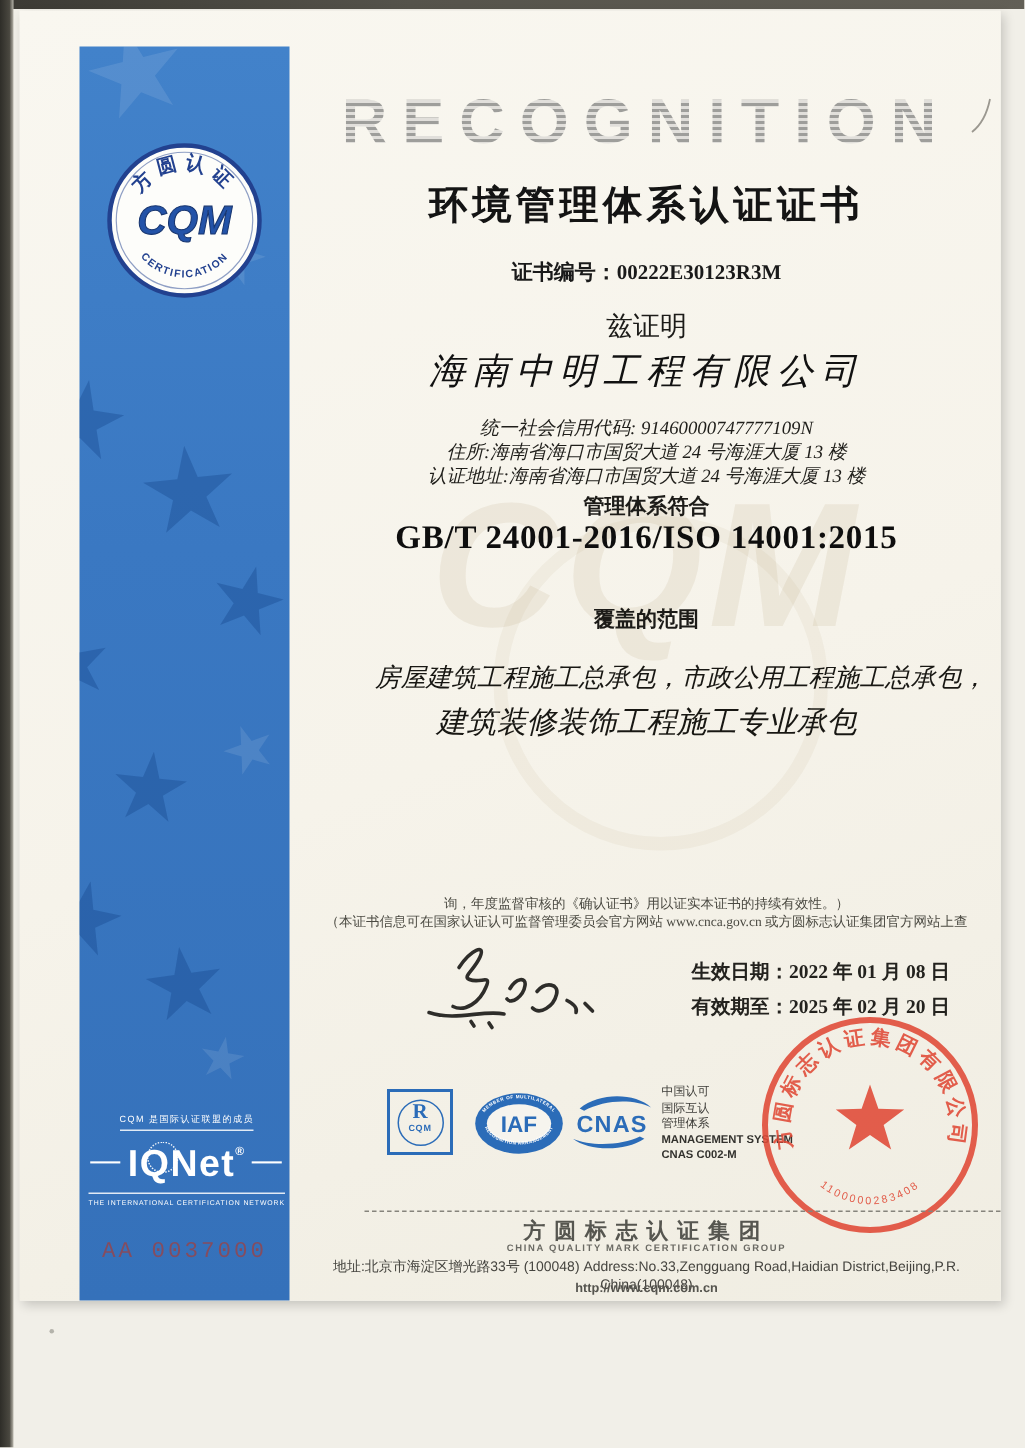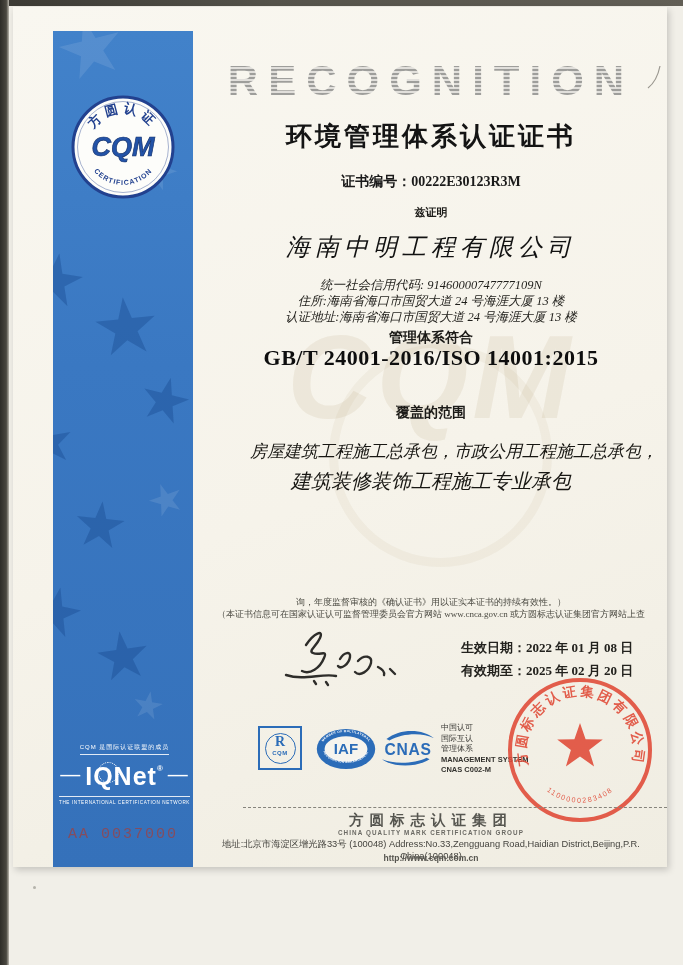--- a/index.html
+++ b/index.html
@@ -48,21 +48,21 @@
   .cblock{position:absolute;left:180px;width:476px;text-align:center;color:#1c1b18;}
   .wm-cert{
     top:50px;font-family:"Liberation Sans","DejaVu Sans",sans-serif;font-weight:bold;
     font-size:42px;letter-spacing:10px;white-space:nowrap;
     background:repeating-linear-gradient(180deg,#8f8f8d 0px,#8f8f8d 2px,#dddcd8 2px,#dddcd8 4px);
     -webkit-background-clip:text;background-clip:text;color:transparent;-webkit-text-fill-color:transparent;
     opacity:.85;
   }
   .title{top:112px;font-family:"Liberation Sans","DejaVu Sans",sans-serif;font-weight:bold;font-size:26px;letter-spacing:3px;color:#141414;}
   .certno{top:166px;font-size:14px;font-weight:bold;color:#1a1a1a;}
-  .intro{top:198px;font-size:11px;font-weight:bold;}
+  .intro{top:198px;font-size:18px;}
   .company{top:224px;font-size:24px;font-style:italic;letter-spacing:5px;color:#111;}
   .smallline{font-size:12.5px;font-style:italic;color:#1f1e1a;}
   .credit{top:270px;}
   .addr{top:286px;}
   .caddr{top:302px;}
   .conform{top:322px;font-size:14px;font-weight:bold;}
   .standard{top:338px;font-size:22px;font-weight:bold;letter-spacing:.5px;color:#0e0e0e;}
   .scope-title{top:397px;font-size:14px;font-weight:bold;}
   .scope1{top:433px;font-size:17px;font-style:italic;color:#181713;padding-left:23px;}
   .scope2{top:461px;font-size:20px;font-style:italic;color:#181713;}

